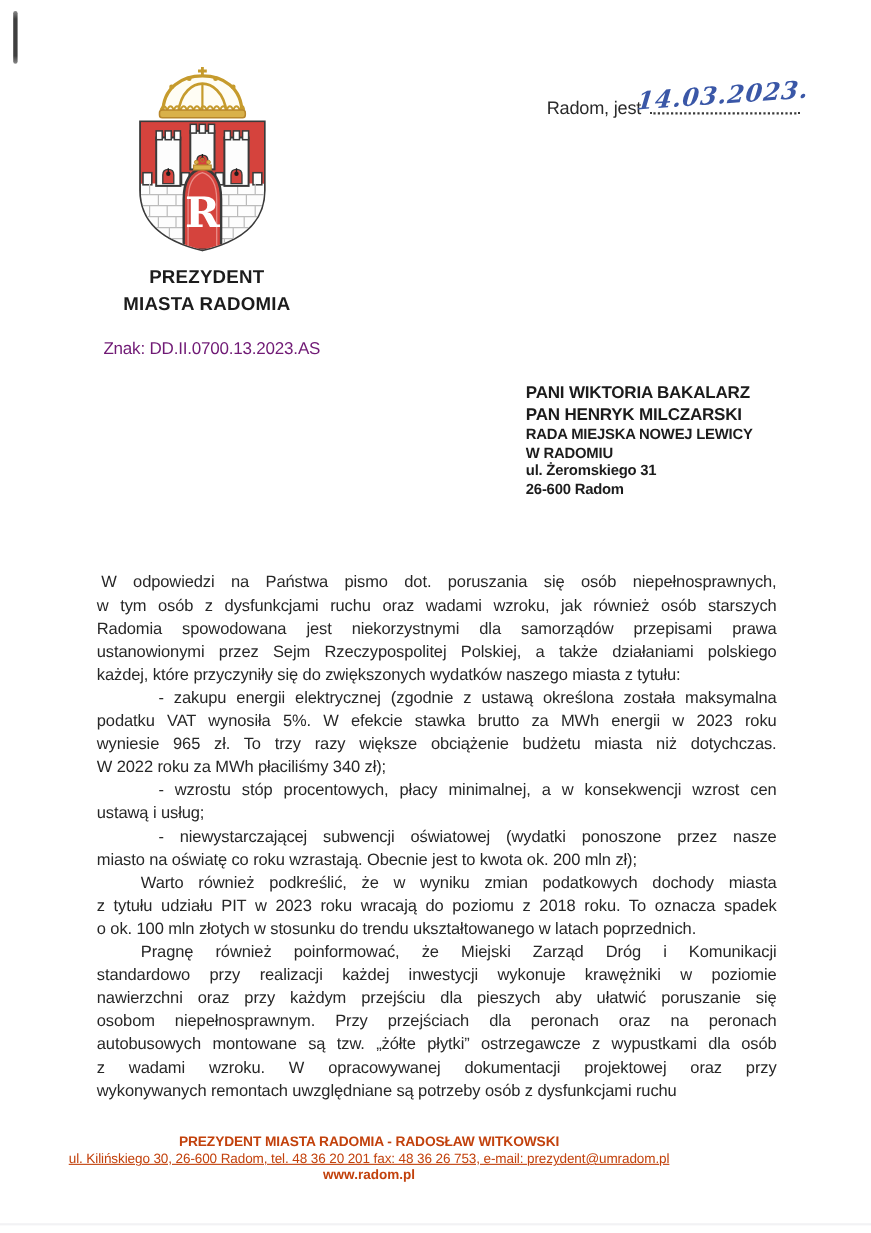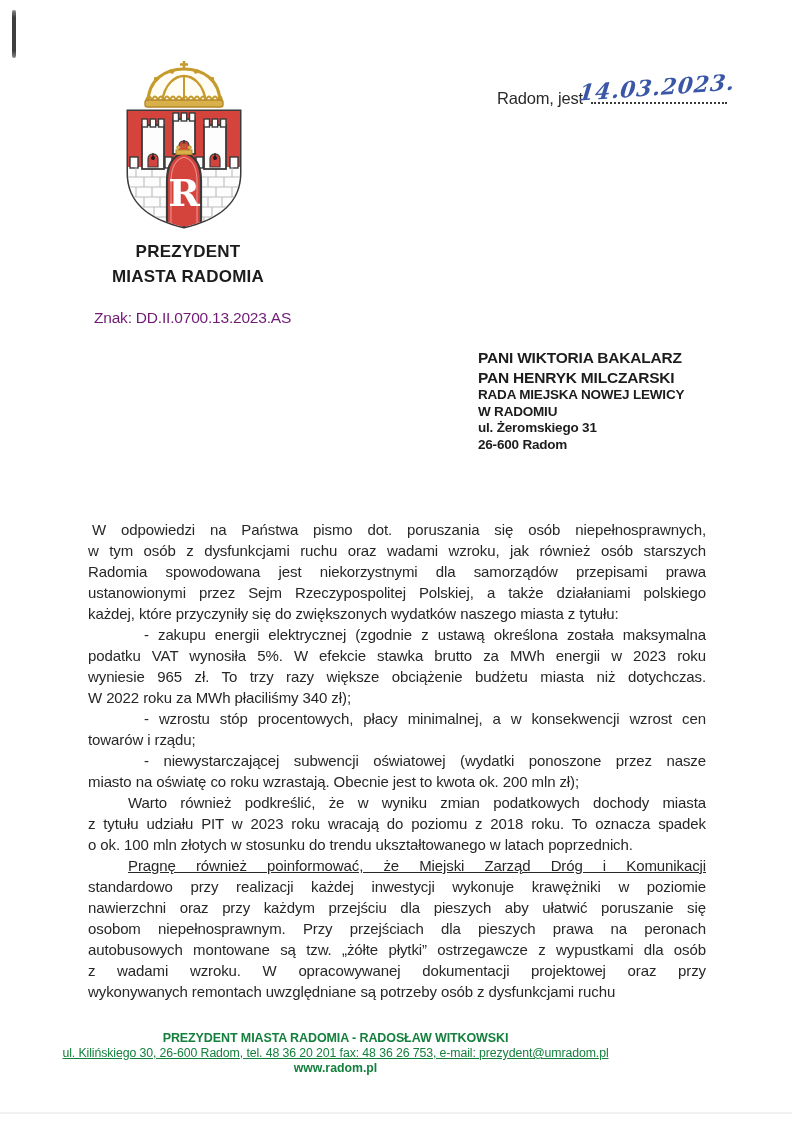--- a/index.html
+++ b/index.html
@@ -25,21 +25,21 @@
 
   .recipient{position:absolute;left:478px;top:348px;font-weight:bold;color:#1c1c1c;}
   .recipient .big{font-size:15.5px;line-height:19.5px;letter-spacing:-0.2px;}
   .recipient .small{font-size:13.5px;line-height:16.5px;letter-spacing:-0.2px;}
 
   .letter-body{position:absolute;left:88px;top:519px;width:618px;font-size:15px;
     line-height:21px;color:#272727;letter-spacing:-0.1px;}
   .bodyline{text-align:justify;text-align-last:justify;}
   .bodyline.lastline{text-align-last:left;}
 
-  .footer{position:absolute;left:0;top:1031px;width:671px;text-align:center;color:#15803d;}
+  .footer{position:absolute;left:0;top:1031px;width:671px;text-align:center;color:#c2410c;}
   .footer .f1{font-weight:bold;font-size:12.5px;line-height:15px;letter-spacing:-0.1px;}
   .footer .f2{font-size:12.3px;line-height:15px;letter-spacing:-0.1px;text-decoration:underline;}
   .footer .f3{font-weight:bold;font-size:12.3px;line-height:15px;}
 
   .bottom-strip{position:absolute;left:0;top:1112px;width:792px;height:2px;background:#f2f2f4;}
 </style>
 </head>
 <body>
 
 <div class="page">
@@ -165,30 +165,30 @@
       <div class="bodyline" style="padding-left: 4px;">W odpowiedzi na Państwa pismo dot. poruszania się osób niepełnosprawnych,</div>
       <div class="bodyline">w tym osób z dysfunkcjami ruchu oraz wadami wzroku, jak również osób starszych</div>
       <div class="bodyline">Radomia spowodowana jest niekorzystnymi dla samorządów przepisami  prawa</div>
       <div class="bodyline">ustanowionymi przez Sejm Rzeczypospolitej Polskiej, a także działaniami polskiego</div>
       <div class="bodyline lastline">każdej, które przyczyniły się do zwiększonych wydatków naszego miasta z tytułu:</div>
       <div class="bodyline" style="padding-left: 56px;">- zakupu energii elektrycznej (zgodnie z ustawą określona została maksymalna</div>
       <div class="bodyline">podatku VAT wynosiła 5%. W efekcie stawka brutto za MWh energii w 2023 roku</div>
       <div class="bodyline">wyniesie 965 zł. To trzy razy większe obciążenie budżetu miasta niż dotychczas.</div>
       <div class="bodyline lastline">W 2022 roku za MWh płaciliśmy 340 zł);</div>
       <div class="bodyline" style="padding-left: 56px;">- wzrostu stóp procentowych, płacy minimalnej, a w konsekwencji wzrost cen</div>
-      <div class="bodyline lastline">towarów i rządu;</div>
+      <div class="bodyline lastline">ustawą i usług;</div>
       <div class="bodyline" style="padding-left: 56px;">- niewystarczającej subwencji oświatowej (wydatki ponoszone przez nasze</div>
       <div class="bodyline lastline">miasto na oświatę co roku wzrastają. Obecnie jest to kwota ok. 200 mln zł);</div>
       <div class="bodyline" style="padding-left: 40px;">Warto również podkreślić, że w wyniku zmian podatkowych dochody miasta</div>
       <div class="bodyline">z tytułu udziału PIT w 2023 roku wracają do poziomu z 2018 roku. To oznacza spadek</div>
       <div class="bodyline lastline">o ok. 100 mln złotych w stosunku do trendu ukształtowanego w latach poprzednich.</div>
-      <div class="bodyline" style="padding-left: 40px; text-decoration: underline;">Pragnę również poinformować, że Miejski Zarząd Dróg i  Komunikacji</div>
+      <div class="bodyline" style="padding-left: 40px;">Pragnę również poinformować, że Miejski Zarząd Dróg i  Komunikacji</div>
       <div class="bodyline">standardowo przy realizacji każdej inwestycji wykonuje krawężniki w poziomie</div>
       <div class="bodyline">nawierzchni oraz przy każdym przejściu dla pieszych aby ułatwić poruszanie się</div>
-      <div class="bodyline">osobom niepełnosprawnym. Przy przejściach dla pieszych prawa na peronach</div>
+      <div class="bodyline">osobom niepełnosprawnym. Przy przejściach dla peronach oraz na peronach</div>
       <div class="bodyline">autobusowych montowane są tzw. „żółte płytki” ostrzegawcze z wypustkami dla osób</div>
       <div class="bodyline">z wadami wzroku. W opracowywanej dokumentacji projektowej oraz przy</div>
       <div class="bodyline lastline">wykonywanych remontach uwzględniane są potrzeby osób z dysfunkcjami ruchu</div>
     </div>
 
   <div class="footer">
     <div class="f1">PREZYDENT MIASTA RADOMIA - RADOSŁAW WITKOWSKI</div>
     <div class="f2">ul. Kilińskiego 30, 26-600 Radom, tel. 48 36 20 201 fax: 48 36 26 753, e-mail: prezydent@umradom.pl</div>
     <div class="f3">www.radom.pl</div>
   </div>

